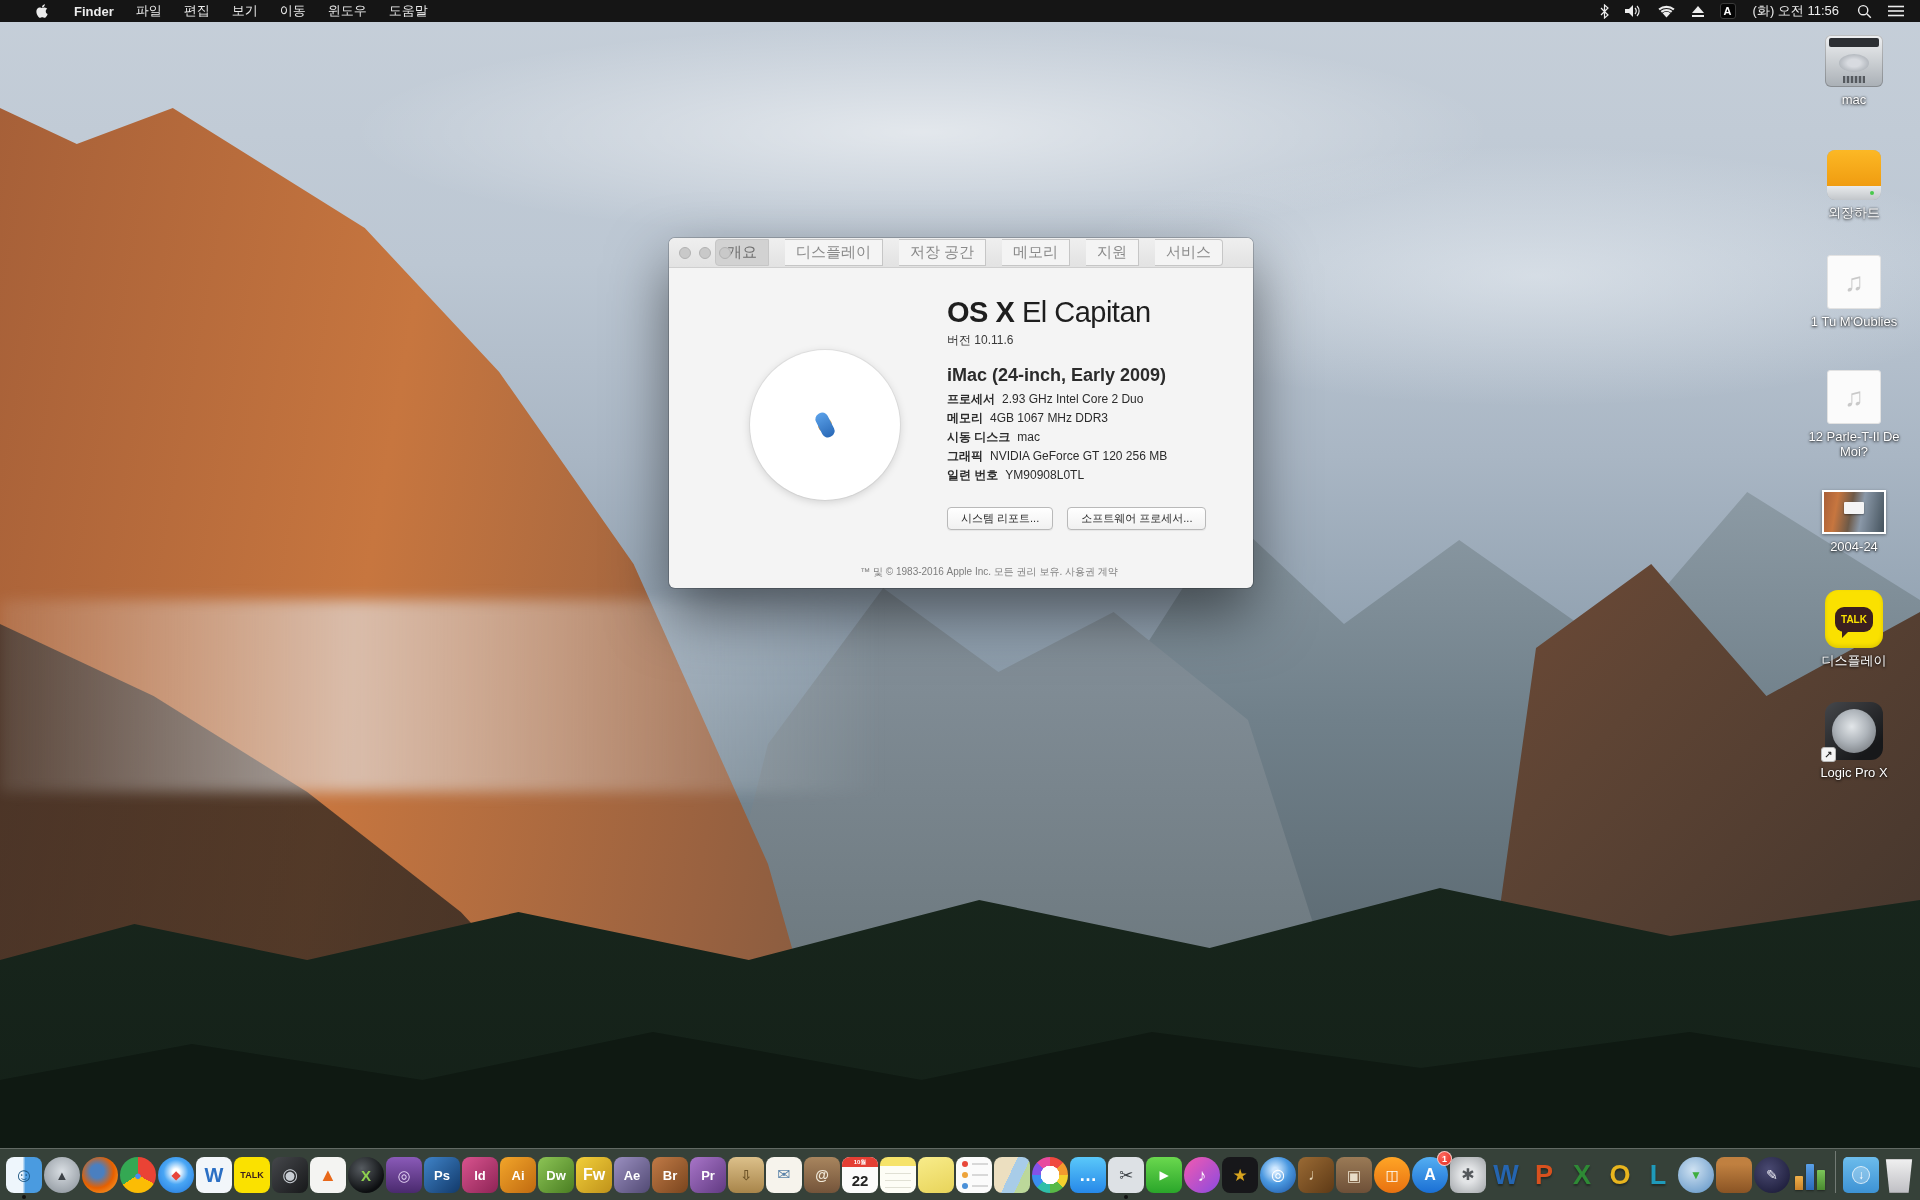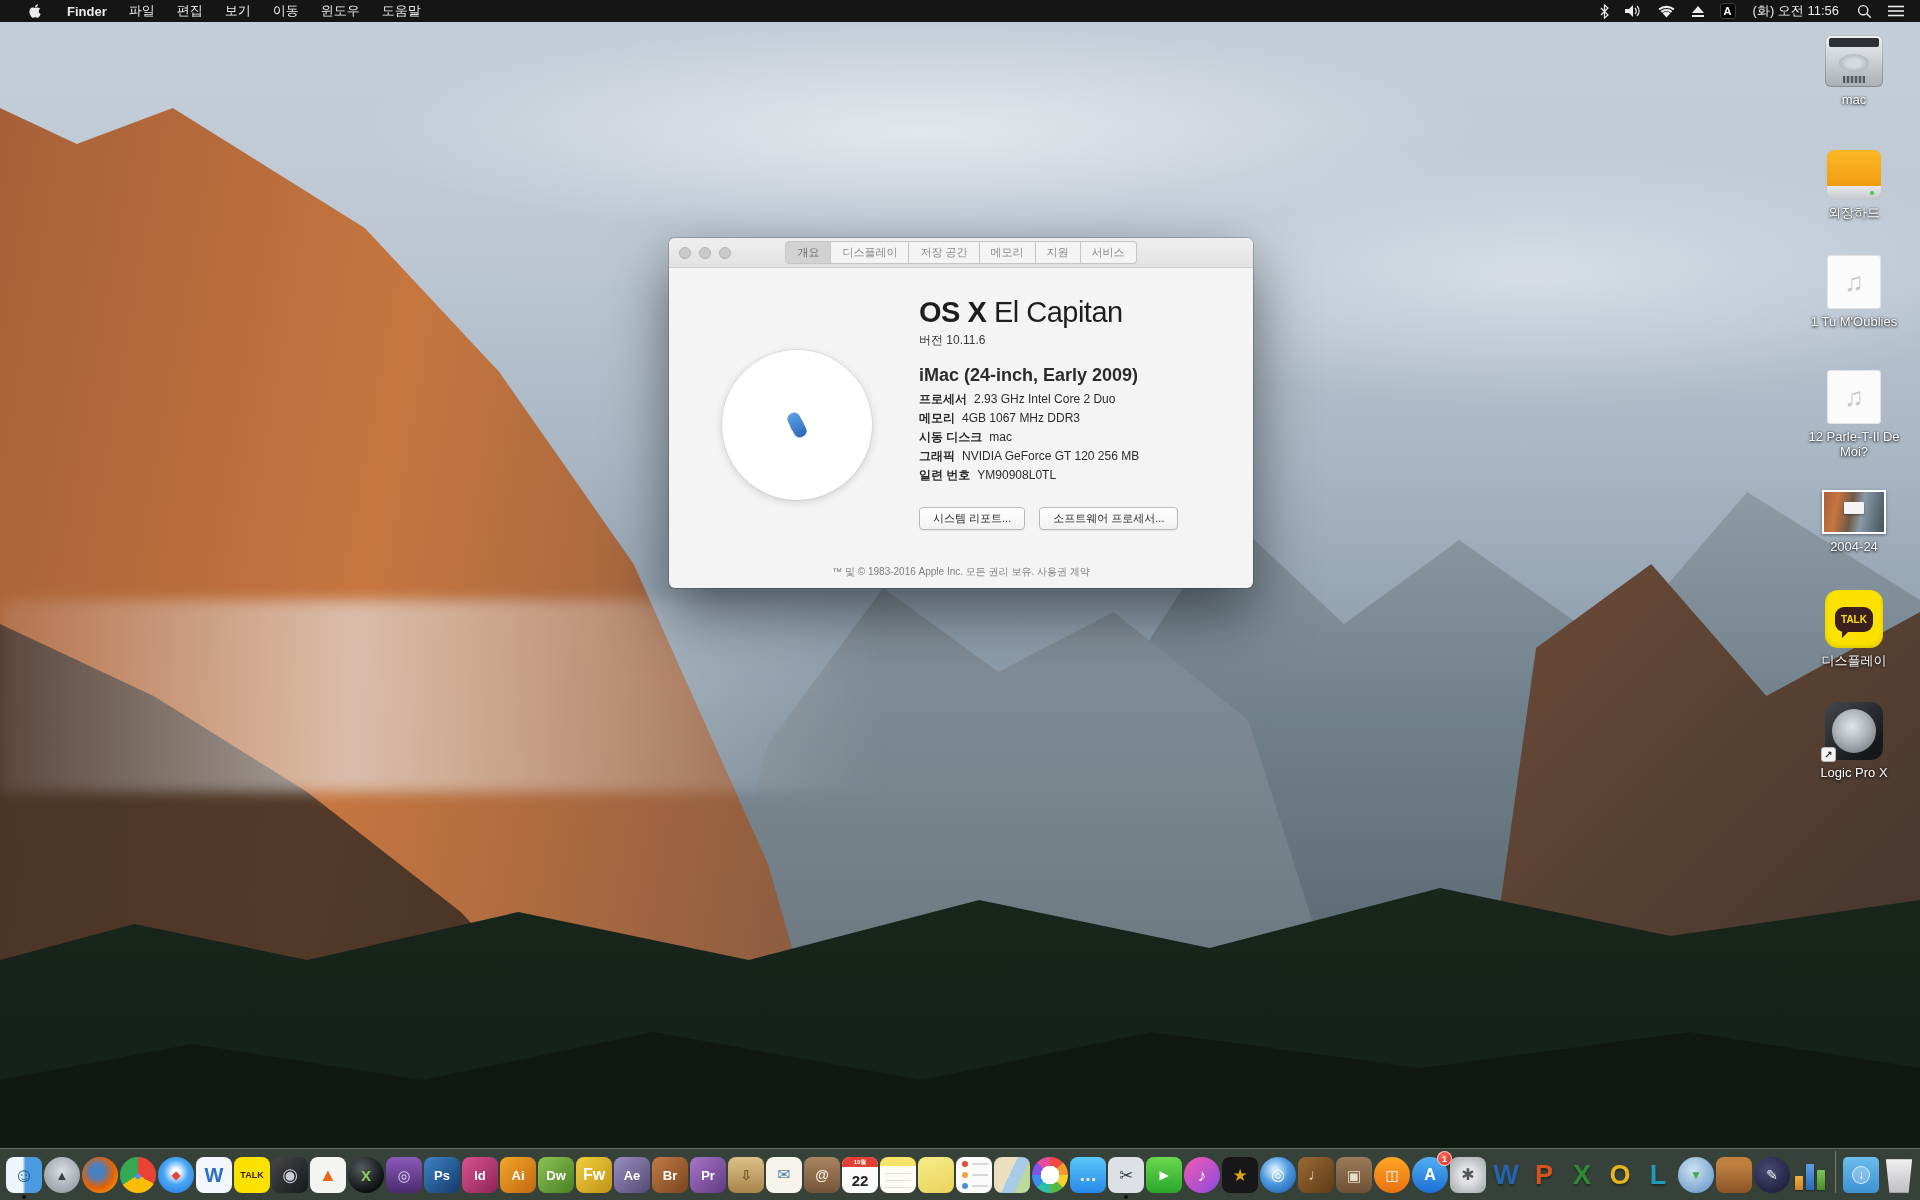--- a/index.html
+++ b/index.html
@@ -36,21 +36,21 @@
     clip-path:polygon(0 100%,0 80%,7% 77%,16% 80%,27% 76%,39% 80%,51% 75%,63% 79%,75% 74%,87% 78%,100% 75%,100% 100%);
     background:linear-gradient(180deg,#2c4030 0%,#1d2d22 45%,#131f17 100%); }
   .wall .forest2 { position:absolute; inset:0;
     clip-path:polygon(0 100%,0 90%,10% 87%,22% 90%,34% 86%,48% 90%,60% 86%,74% 89%,88% 86%,100% 89%,100% 100%);
     background:#0f1912; }
 
   
   .menubar { position:absolute; left:0; top:0; width:100%; height:22px; background:#151515;
     display:flex; align-items:center; justify-content:space-between; z-index:50;
     color:#ececec; font-size:13px; }
-  .mb-left { display:flex; align-items:center; height:100%; padding-left:20px; }
+  .mb-left { display:flex; align-items:center; height:100%; padding-left:27px; }
   .mb-apple { display:flex; align-items:center; padding:0 14px 0 8px; height:100%; }
   .mb-item { padding:0 11px; height:100%; display:flex; align-items:center; white-space:nowrap; }
   .mb-item.bold { font-weight:700; }
   .mb-right { display:flex; align-items:center; height:100%; padding-right:10px; gap:4px; }
   .st-ico { display:flex; align-items:center; justify-content:center; padding:0 6px; height:100%; }
   .input-badge { width:16px; height:16px; background:#050505; border:1px solid #3a3a3a; border-radius:3px;
     color:#fff; font-size:11px; font-weight:700; display:flex; align-items:center; justify-content:center; margin:0 5px; }
   .clock { padding:0 8px; white-space:nowrap; }
 
   
@@ -97,26 +97,26 @@
   
   .about { position:absolute; left:669px; top:238px; width:584px; height:350px; z-index:20;
     background:#f4f4f4; border-radius:6px;
     box-shadow:0 25px 60px rgba(0,0,0,.5), 0 0 0 1px rgba(0,0,0,.18); }
   .titlebar { position:relative; height:30px; background:linear-gradient(180deg,#efefef,#e2e2e2);
     border-bottom:1px solid #cfcfcf; border-radius:6px 6px 0 0;
     display:flex; align-items:center; justify-content:center; }
   .lights { position:absolute; left:10px; top:0; height:100%; display:flex; align-items:center; gap:8px; }
   .light { width:12px; height:12px; border-radius:50%; background:#c9c9c9; border:1px solid #b2b2b2; }
   .segs { display:flex; }
-  .seg { font-size:11px; color:#8a8a8a; background:#f4f4f4; border:1px solid #c6c6c6; border-left:none;
-    padding:3px 11px; white-space:nowrap; }
+  .seg { font-size:15px; color:#8a8a8a; background:#f4f4f4; border:1px solid #c6c6c6; border-left:none;
+    padding:3px 11px; white-space:nowrap;margin-left:16px; }
   .seg:first-child { border-left:1px solid #c6c6c6; border-radius:4px 0 0 4px; }
   .seg:last-child { border-radius:0 4px 4px 0; }
   .seg.sel { background:#d2d2d2; color:#6e6e6e; }
-  .win-body { position:relative; width:100%; height:320px; }
+  .win-body { position:relative; width:100%; height:320px;margin-left:28px; }
   .oslogo { position:absolute; left:53px; top:82px; width:150px; height:150px; border-radius:50%;
     background:#fff; box-shadow:0 0 0 1px rgba(0,0,0,.05), 0 2px 8px rgba(0,0,0,.15); overflow:hidden; }
   .xbar { position:absolute; left:50%; top:50%; width:13px; height:104px; border-radius:6px;
     background:linear-gradient(180deg,#55aaea 0%,#6fa2d4 42%,#b07a5c 58%,#e85a2e 100%); }
   .xbar.b1 { transform:translate(-50%,-50%) rotate(27deg); }
   .xbar.b2 { transform:translate(-50%,-50%) rotate(-27deg); }
   .info { position:absolute; left:250px; top:28px; color:#2b2b2b; }
   .os-title { font-size:29px; letter-spacing:-.5px; color:#1e1e1e; }
   .os-title .b { font-weight:700; }
   .os-title .l { font-weight:300; }

